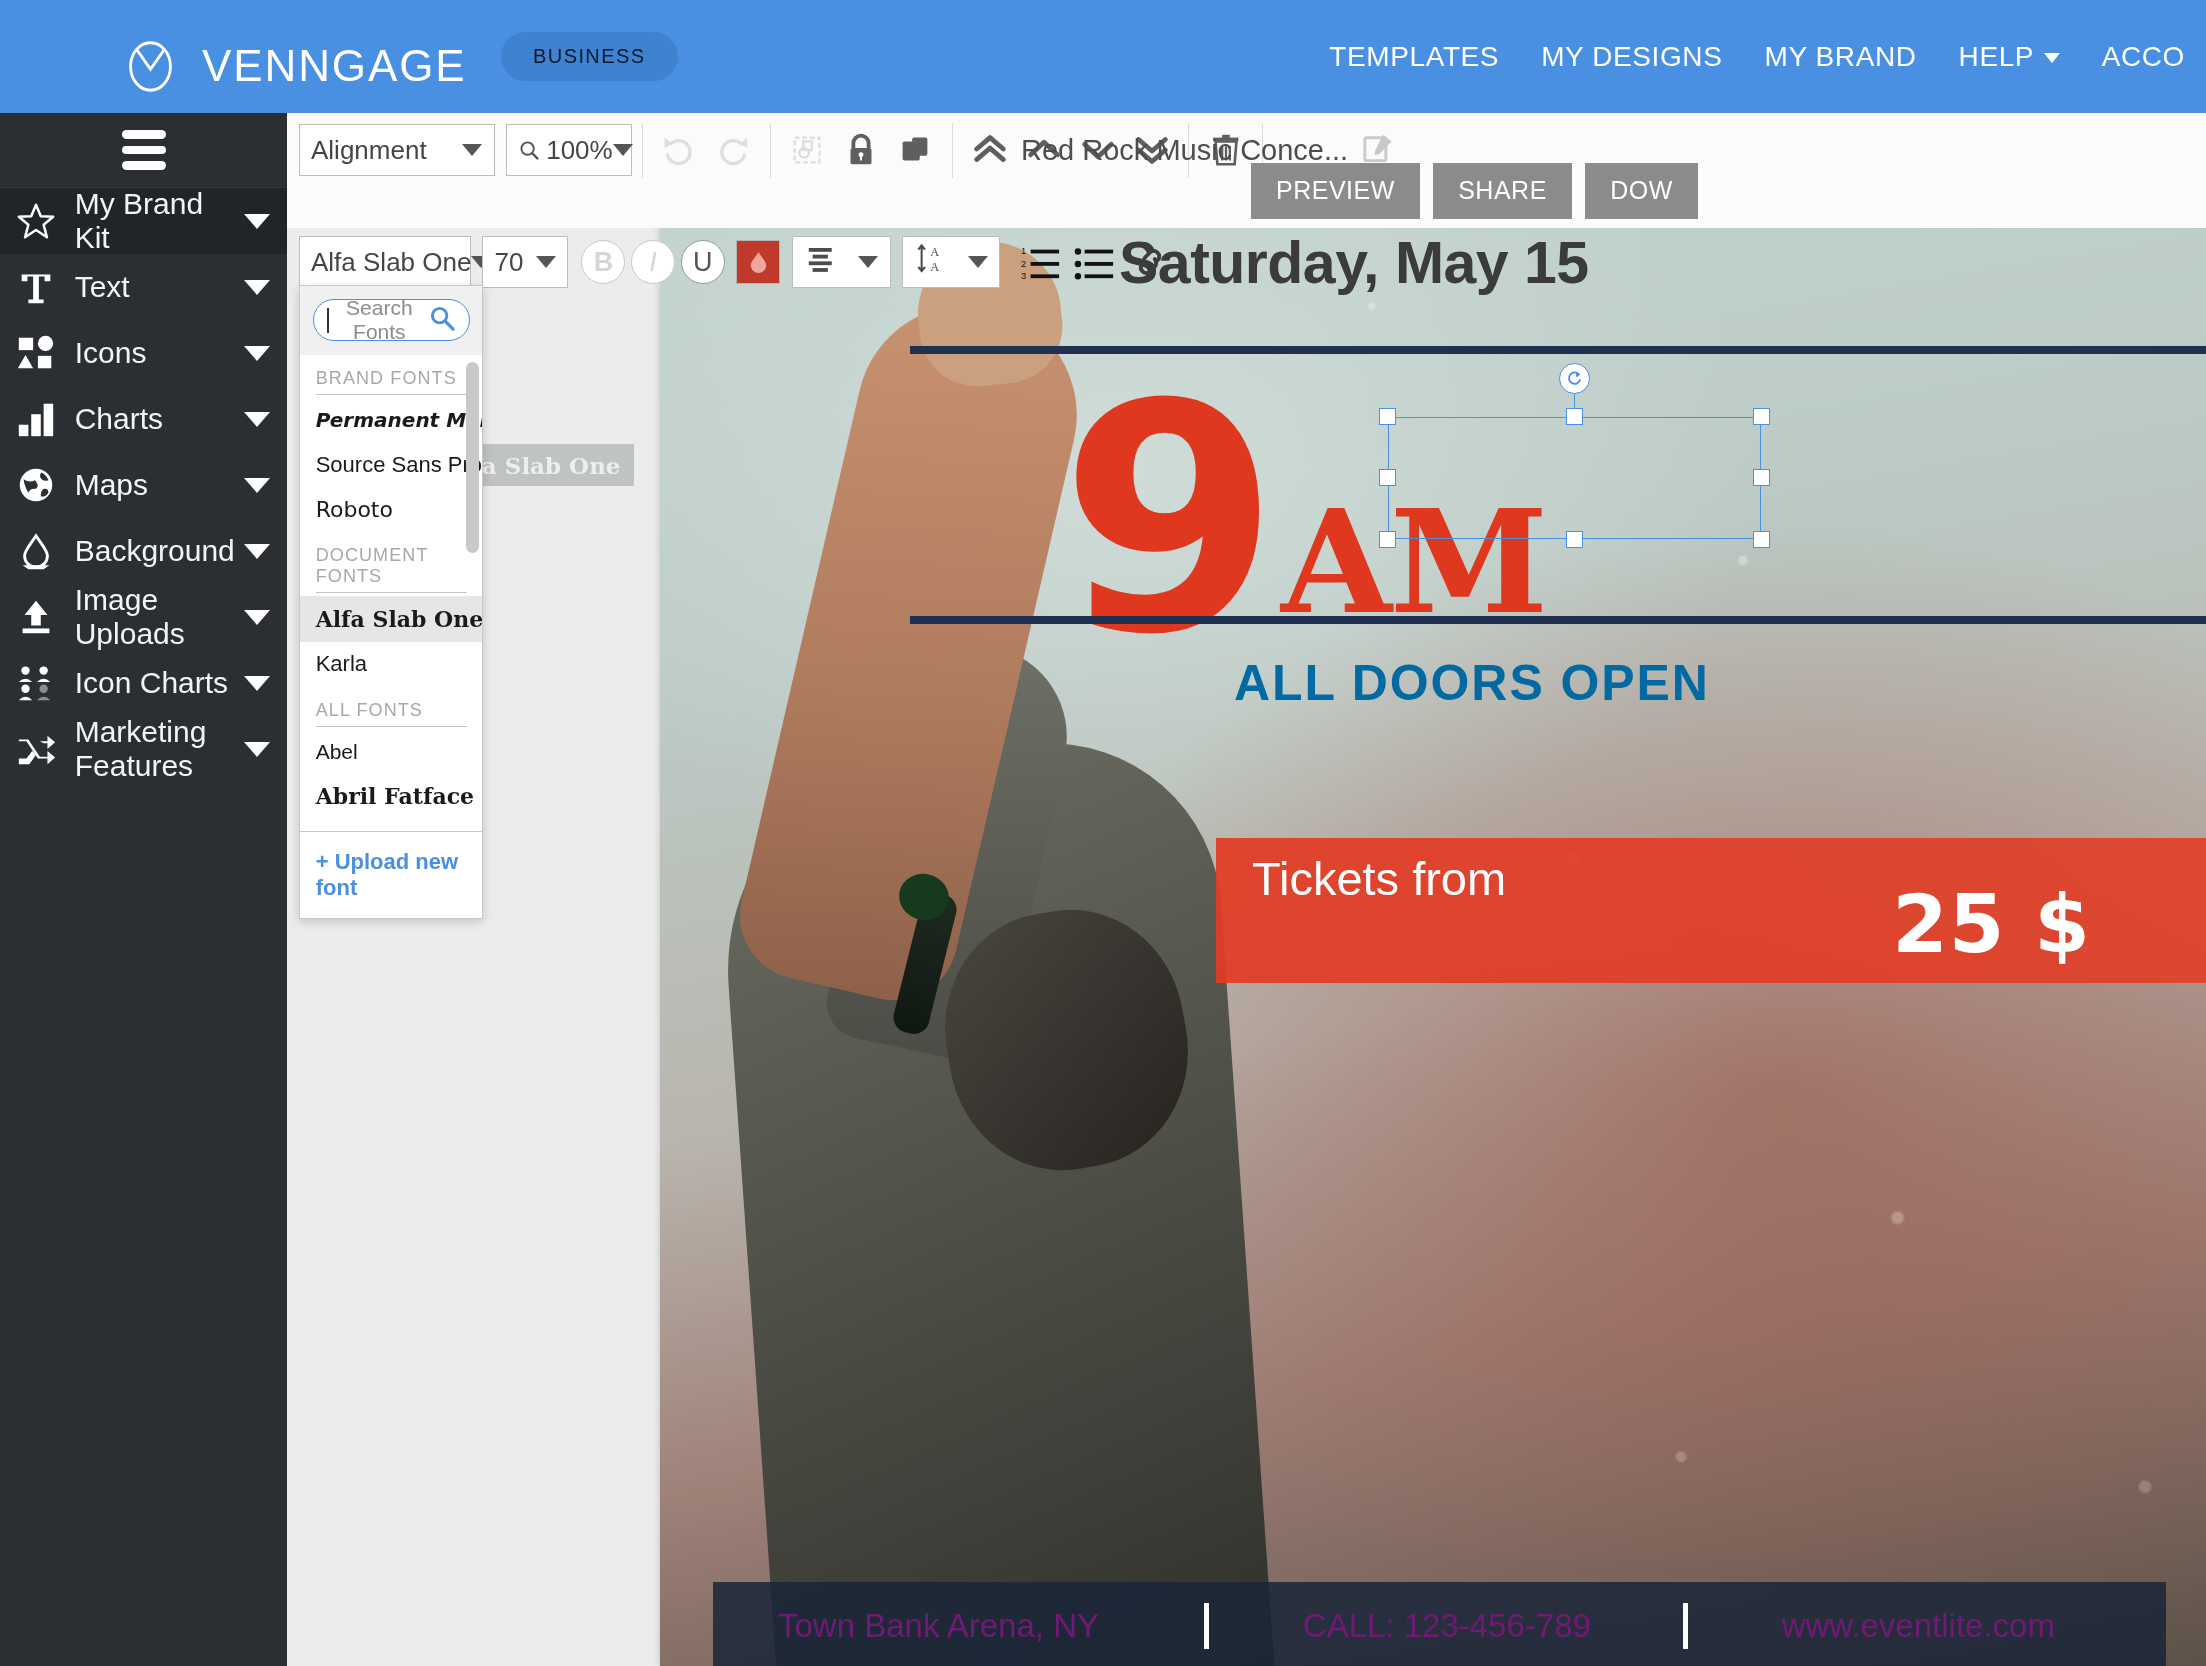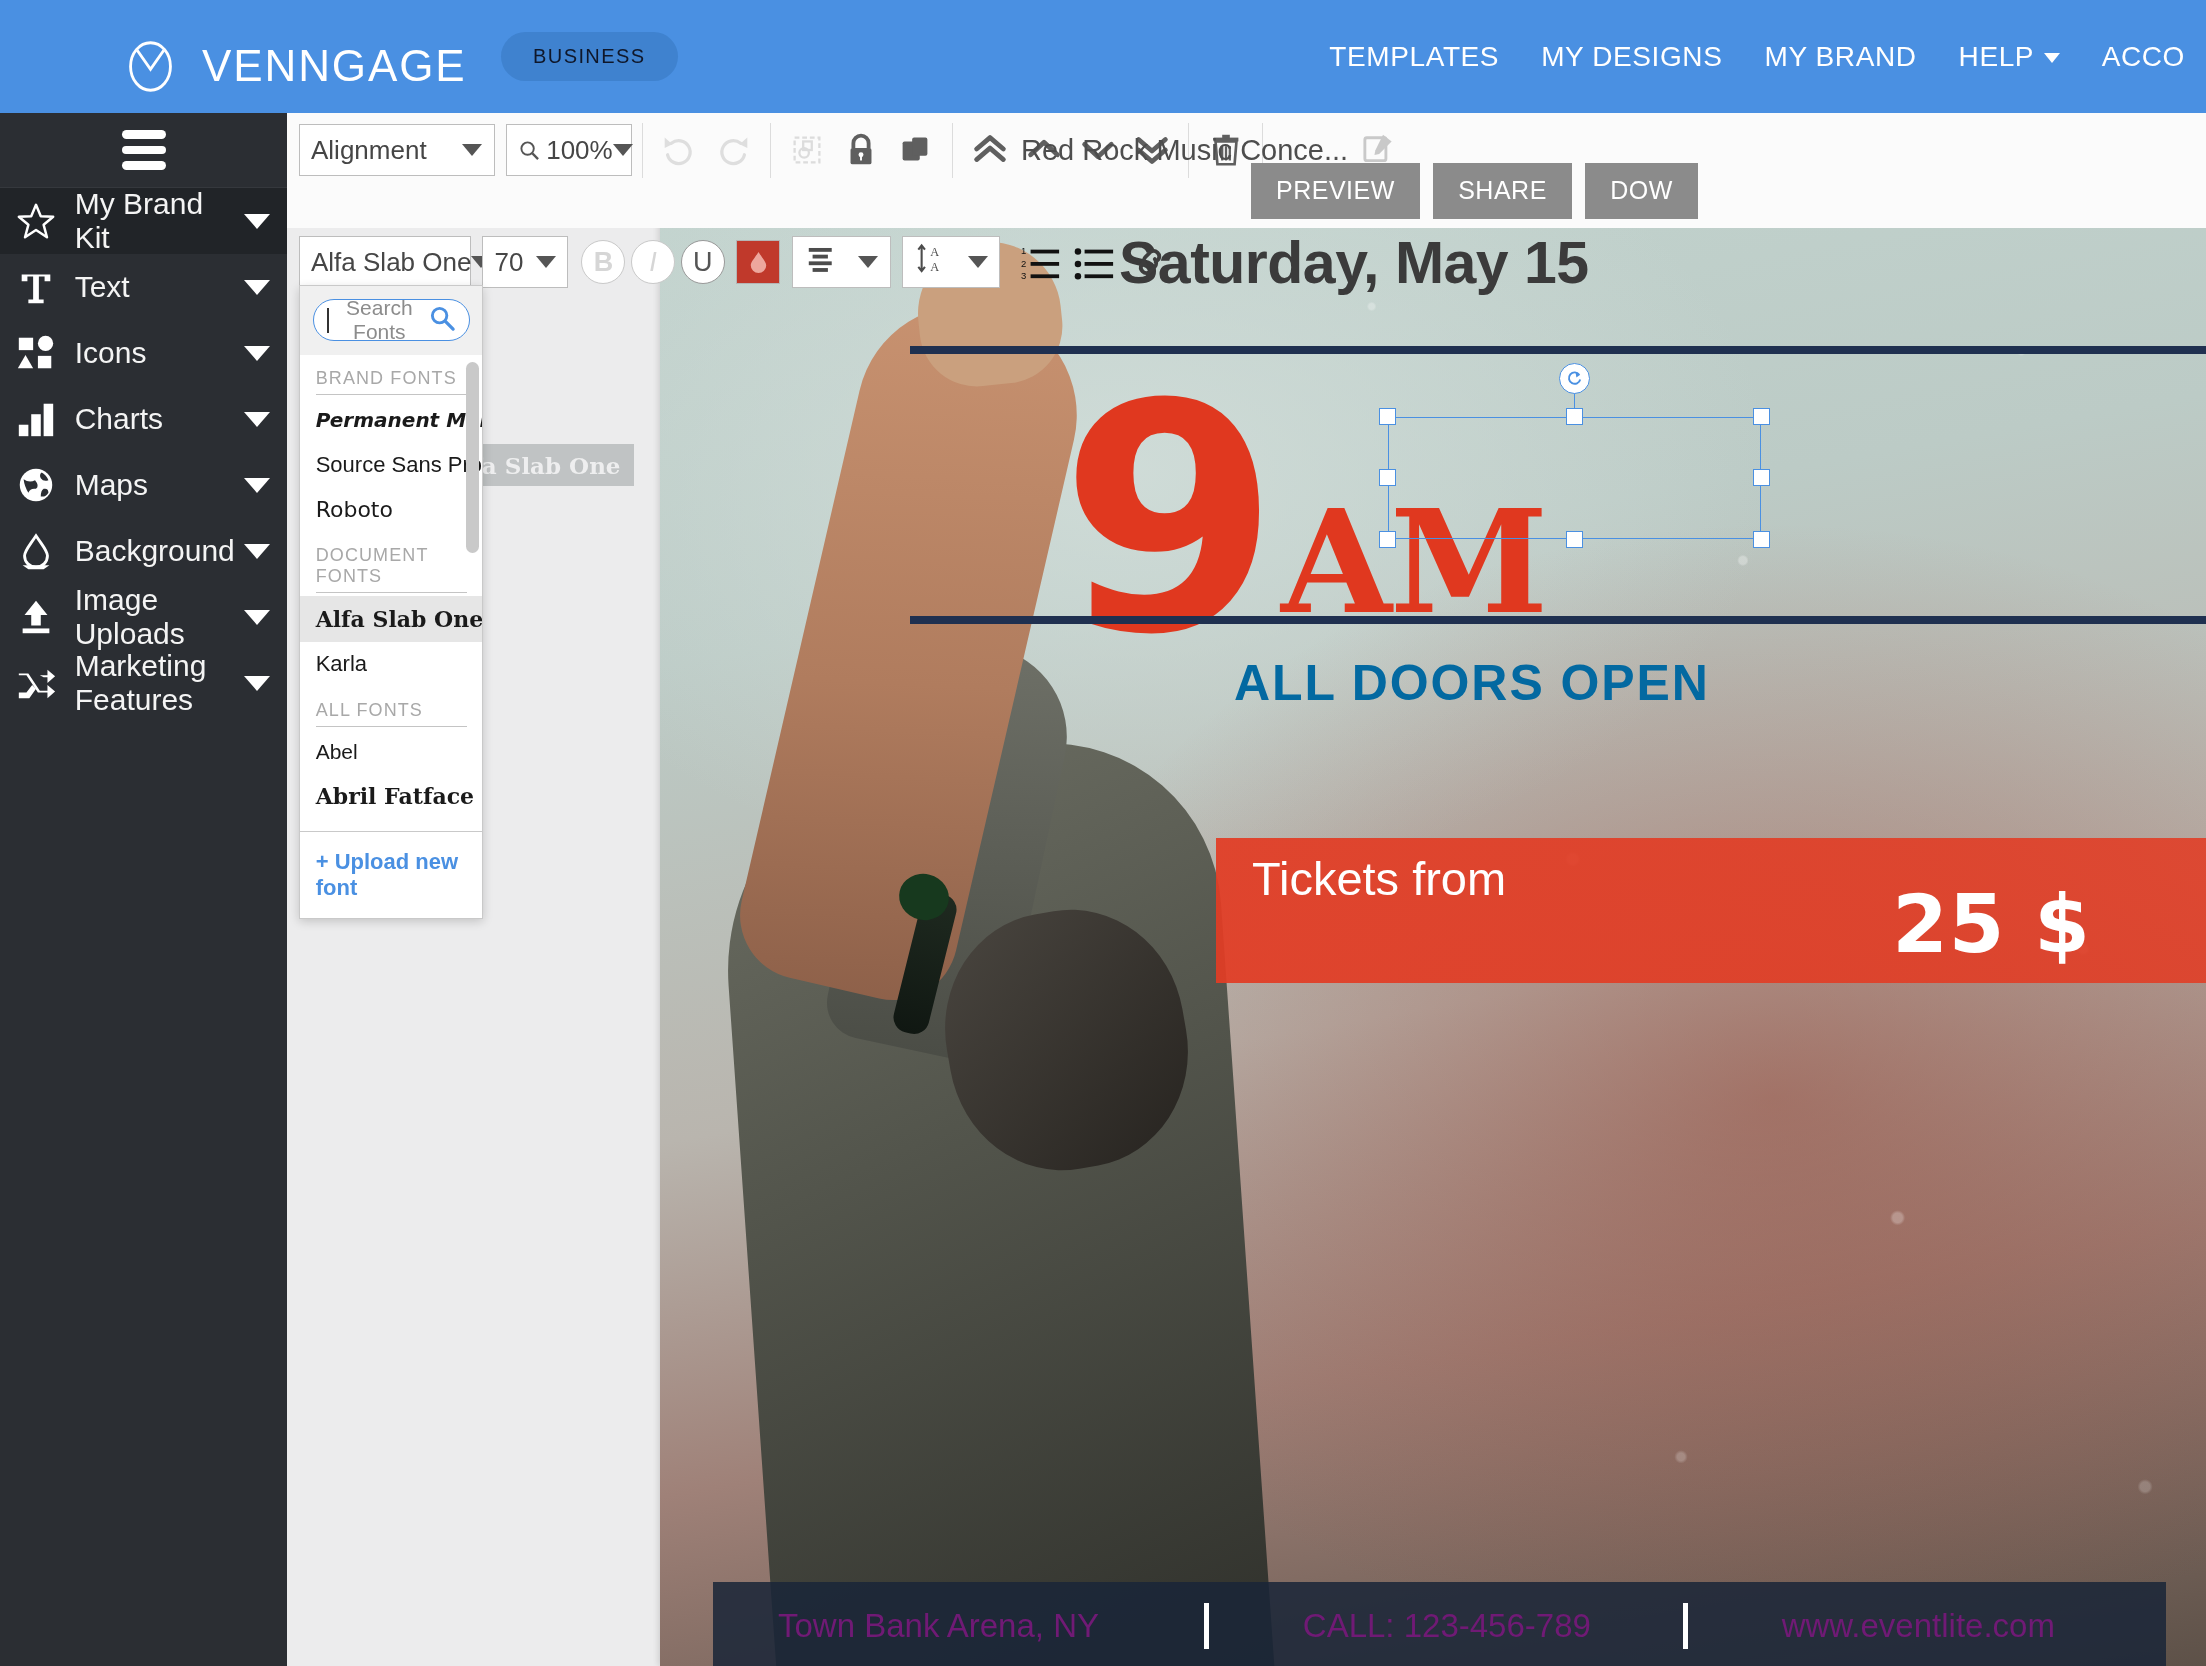--- a/index.html
+++ b/index.html
@@ -443,20 +443,36 @@
         <svg width="42" height="42" viewBox="0 0 44 44">
           <path d="M22 5 L34 20 H27 V31 H17 V20 H10 Z" fill="#fff"></path>
           <rect x="8" y="34" width="28" height="5" fill="#fff"></rect>
         </svg>
       </span>
       <span class="side-label">Image Uploads</span>
       <i class="side-caret"></i>
     </div>
 
 
+    <div class="side-item">
+      <span class="side-ico">
+        <svg width="42" height="42" viewBox="0 0 44 44">
+          <circle cx="11" cy="9" r="4.4" fill="#fff"></circle>
+            <path d="M4 21 q7 -7 14 0 z" fill="#fff"></path>
+          <circle cx="30" cy="9" r="4.4" fill="#fff"></circle>
+            <path d="M23 21 q7 -7 14 0 z" fill="#fff"></path>
+          <circle cx="11" cy="28" r="4.4" fill="#fff"></circle>
+            <path d="M4 40 q7 -7 14 0 z" fill="#fff"></path>
+          <circle cx="30" cy="28" r="4.4" fill="#8b8d90"></circle>
+            <path d="M23 40 q7 -7 14 0 z" fill="#8b8d90"></path>
+        </svg>
+      </span>
+      <span class="side-label">Icon Charts</span>
+      <i class="side-caret"></i>
+    </div>
 
     <div class="side-item">
       <span class="side-ico">
         <svg width="42" height="42" viewBox="0 0 44 44">
           <path d="M4 12 H14 L26 30 H34 V24 L42 31 L34 38 V32 H24 L12 14 H4 Z" fill="#fff"></path>
           <path d="M4 32 H12 L18 24 L22 28 L15 38 H4 Z" fill="#fff"></path>
           <path d="M26 14 H34 V8 L42 15 L34 22 V16 H30 Z" fill="#fff"></path>
         </svg>
       </span>
       <span class="side-label">Marketing Features</span>

